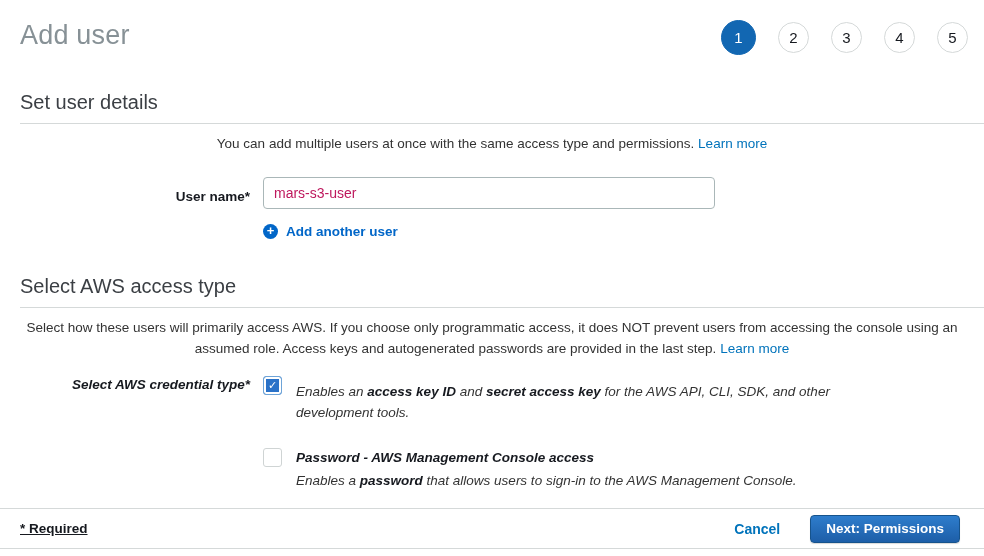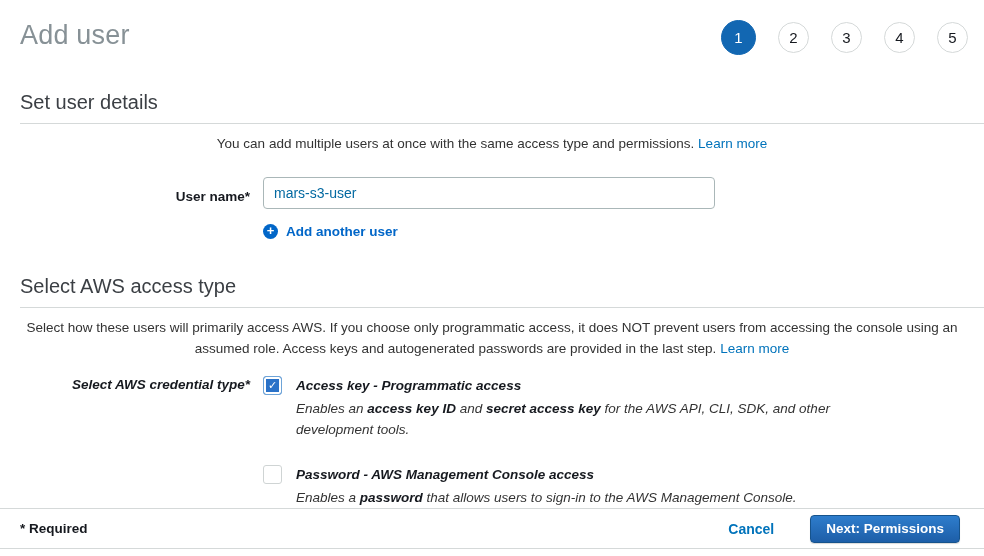--- a/index.html
+++ b/index.html
@@ -79,21 +79,21 @@
   }
   .field-control { margin-left: 13px; }
   .text-input {
     width: 452px;
     height: 32px;
     border: 1px solid #aab7b8;
     border-radius: 4px;
     padding: 8px 10px;
     font-size: 14px;
     font-family: "Liberation Sans", sans-serif;
-    color: #0369a1;
+    color: #be185d;
     outline: none;
   }
   .add-user-row {
     margin-left: 243px;
     margin-top: 15px;
     display: flex;
     align-items: center;
   }
   .plus-circle {
     width: 15px; height: 15px;
@@ -174,22 +174,23 @@
     border-bottom: 1px solid #d5d9d9;
     background: #ffffff;
     display: flex;
     align-items: center;
     padding: 0 24px 0 20px;
   }
   .required-note {
     font-size: 13.5px;
     font-weight: bold;
     color: #16191f;
-  }
-  .footer-actions { margin-left: auto; display: flex; align-items: center; gap: 6px; }
+    text-decoration: underline;
+  }
+  .footer-actions { margin-left: auto; display: flex; align-items: center; }
   .cancel-link {
     font-size: 14px;
     font-weight: bold;
     color: #0073bb;
     text-decoration: none;
     cursor: pointer;
     margin-right: 30px;
   }
   .primary-button {
     height: 28px;
@@ -255,21 +256,20 @@
 
     <div class="cred-row">
       <div class="field-label cred-label">Select AWS credential type*</div>
       <div class="options">
 
         <div class="option">
           <span class="checkbox checked">
             <span class="check-glyph">✓</span>
           </span>
           <div class="option-body">
-            <div class="option-title">Access key - Programmatic access</div>
             <div class="option-desc"><span>Enables an </span><b>access key ID</b><span> and </span><b>secret access key</b><span> for the AWS API, CLI, SDK, and other development tools.</span></div>
           </div>
         </div>
 
         <div class="option">
           <span class="checkbox"></span>
           <div class="option-body">
             <div class="option-title">Password - AWS Management Console access</div>
             <div class="option-desc"><span>Enables a </span><b>password</b><span> that allows users to sign-in to the AWS Management Console.</span></div>
           </div>

